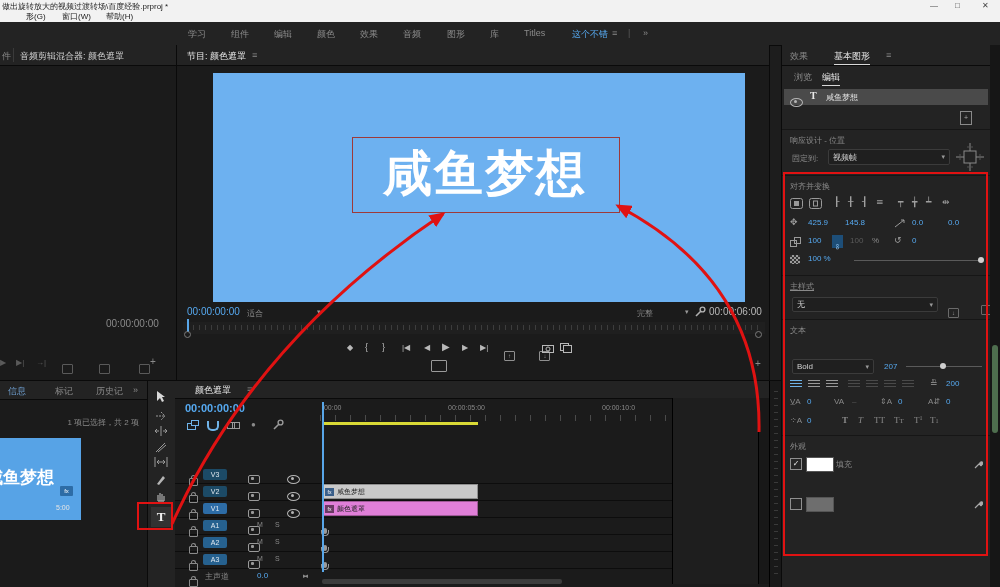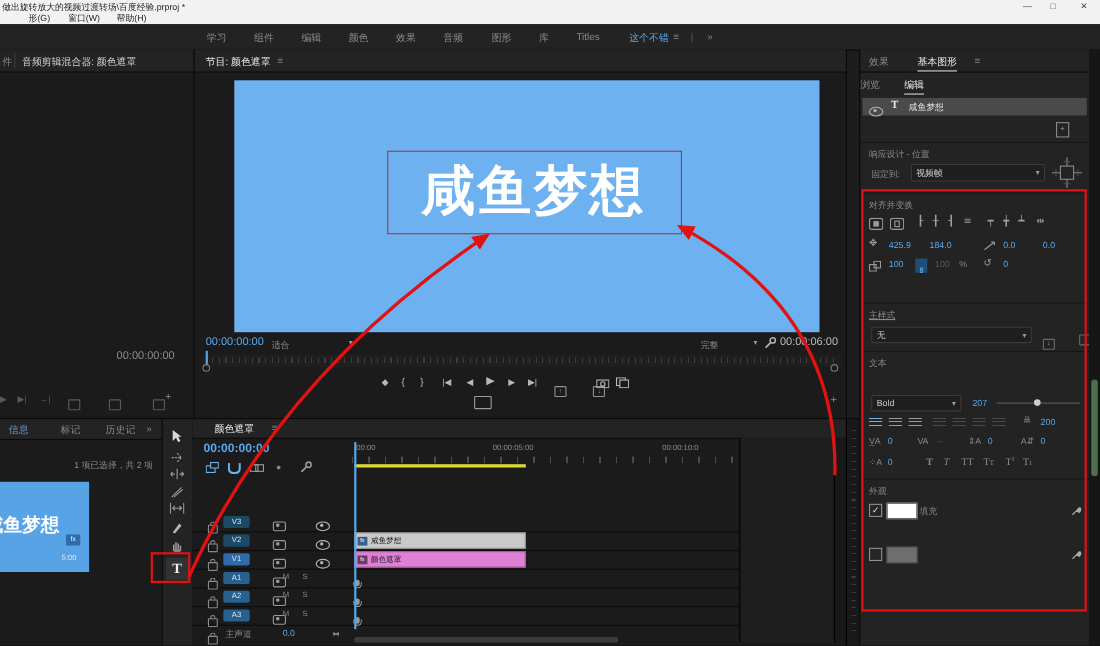--- a/index.html
+++ b/index.html
@@ -293,21 +293,21 @@
     <div class="abs" style="left:4px;top:10px;width:4px;height:186px;background:repeating-linear-gradient(to bottom,#3a3a3a 0 1px,transparent 1px 7px);"></div>
   </div>
   <div class="abs vdiv" style="left:769px;top:45px;height:336px;"></div>
 
   <div class="abs panel" style="left:782px;top:45px;width:208px;height:542px;">
     <div class="abs" style="left:0;top:0;width:208px;height:20px;border-bottom:1px solid #0a0a0a;">
       <span class="abs f9 dim" style="left:8px;top:5px;">效果</span>
       <span class="abs f9 white" style="left:52px;top:5px;border-bottom:1px solid #d8d8d8;padding-bottom:1px;">基本图形</span>
       <span class="abs f9 dim" style="left:104px;top:5px;">≡</span>
     </div>
-    <span class="abs f9 dim" style="left:0;top:26px;">浏览</span>
+    <span class="abs f9 dim" style="left:12px;top:26px;">浏览</span>
     <span class="abs f9 white" style="left:40px;top:26px;border-bottom:1px solid #d8d8d8;padding-bottom:1px;">编辑</span>
     
     <div class="abs" style="left:2px;top:44px;width:204px;height:16px;background:#4a4a4a;">
       <span class="ico-eye abs" style="left:6px;top:4px;"></span>
       <span class="abs" style="left:26px;top:1px;font-size:10px;font-weight:bold;color:#e8e8e8;font-family:'Liberation Serif','DejaVu Serif',serif;">T</span>
       <span class="abs f8" style="left:42px;top:3px;color:#e0e0e0;">咸鱼梦想</span>
     </div>
     <div class="abs" style="left:178px;top:66px;width:10px;height:12px;border:1px solid #8a8a8a;font-size:7px;color:#aaa;text-align:center;line-height:12px;">+</div>
     <div class="abs hdiv" style="left:0;top:84px;width:208px;background:#161616;"></div>
 
@@ -342,41 +342,47 @@
       <span class="alico abs dimmer" style="left:86px;top:0;">≡</span>
       <span class="alico abs" style="left:108px;top:0;">┯</span>
       <span class="alico abs" style="left:122px;top:0;">╈</span>
       <span class="alico abs" style="left:136px;top:0;">┷</span>
       <span class="alico abs dimmer" style="left:152px;top:0;">⇹</span>
     </div>
     
     <div class="abs" style="left:8px;top:172px;width:192px;height:14px;">
       <span class="alico abs" style="left:0;top:0;">✥</span>
       <span class="abs f8 blue" style="left:18px;top:1px;">425.9</span>
-      <span class="abs f8 blue" style="left:55px;top:1px;">184.0</span>
+      <span class="abs f8 blue" style="left:55px;top:1px;">145.8</span>
       <svg class="abs" style="left:104px;top:2px;" width="11" height="9">
           <path d="M1 8 L10 1 M10 1 l-3 0 M10 1 l0 3" stroke="#9a9a9a" fill="none"></path>
         </svg>
       <span class="abs f8 blue" style="left:122px;top:1px;">0.0</span>
       <span class="abs f8 blue" style="left:158px;top:1px;">0.0</span>
     </div>
     
     <div class="abs" style="left:8px;top:190px;width:192px;height:14px;">
       <svg class="abs" style="left:0;top:2px;" width="11" height="10">
           <rect x="0.5" y="3.5" width="6" height="6" fill="none" stroke="#9a9a9a"></rect>
           <rect x="4.5" y="0.5" width="6" height="6" fill="none" stroke="#9a9a9a"></rect>
         </svg>
       <span class="abs f8 blue" style="left:18px;top:1px;">100</span>
       <span class="abs" style="left:42px;top:0px;width:11px;height:13px;background:#1d4e78;color:#8fc3ef;text-align:center;"><span style="display:inline-block;transform:rotate(90deg);font-size:8px;">∞</span></span>
       <span class="abs f8 dimmer" style="left:60px;top:1px;">100</span>
       <span class="abs f8 dim" style="left:82px;top:1px;">%</span>
       <span class="alico abs" style="left:104px;top:0;">↺</span>
       <span class="abs f8 blue" style="left:122px;top:1px;">0</span>
     </div>
     
+    <div class="abs" style="left:8px;top:208px;width:192px;height:14px;">
+      <span class="abs" style="left:0;top:2px;width:10px;height:9px;background:repeating-conic-gradient(#9a9a9a 0 25%,#333 0 50%) ;background-size:4px 4px;"></span>
+      <span class="abs f8 blue" style="left:18px;top:1px;">100 %</span>
+      <span class="slider" style="left:64px;top:7px;width:128px;"></span>
+      <span class="knob" style="left:188px;top:4px;"></span>
+    </div>
     <div class="abs hdiv" style="left:0;top:230px;width:208px;background:#161616;"></div>
 
     
     <span class="abs f8 dim" style="left:8px;top:236px;text-decoration:underline;">主样式</span>
     <div class="dd abs" style="left:10px;top:252px;width:146px;height:15px;">
       <span>无</span>
         <span class="caret">▾</span>
     </div>
     <span class="boxic abs" style="left:166px;top:256px;border-color:#6a6a6a;">↓</span>
     <span class="boxic abs" style="left:184px;top:256px;border-color:#6a6a6a;"></span>

